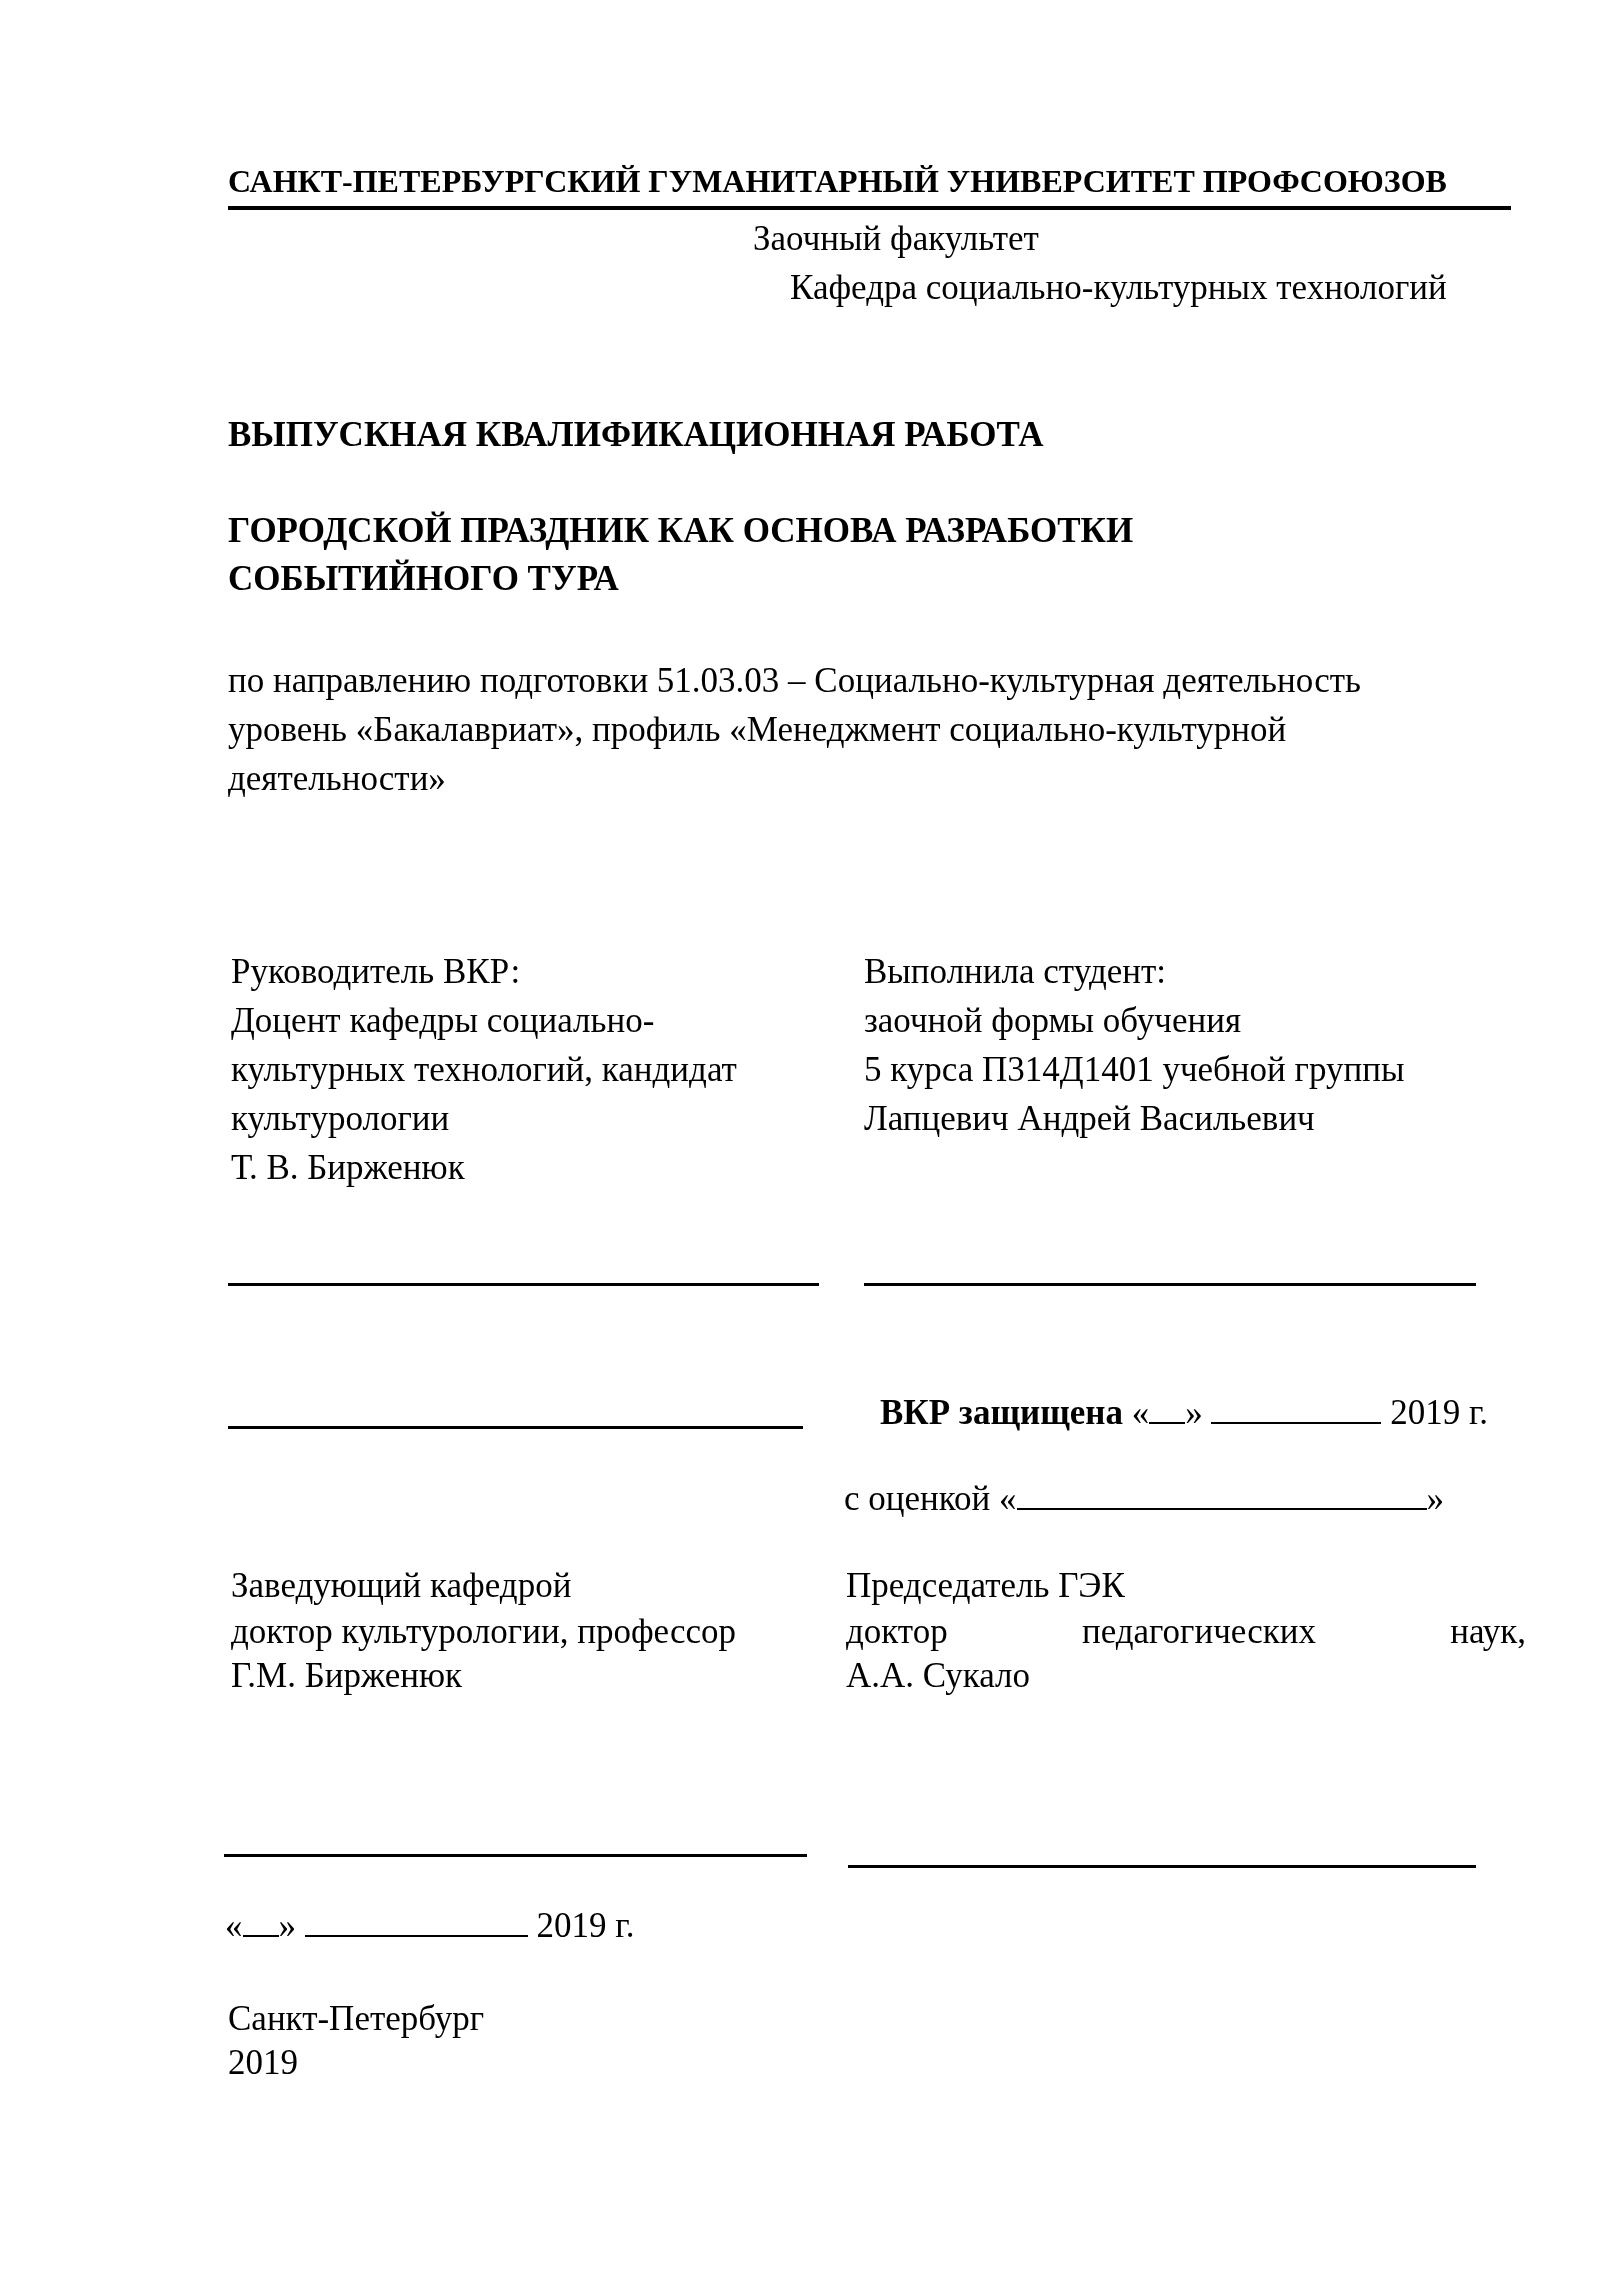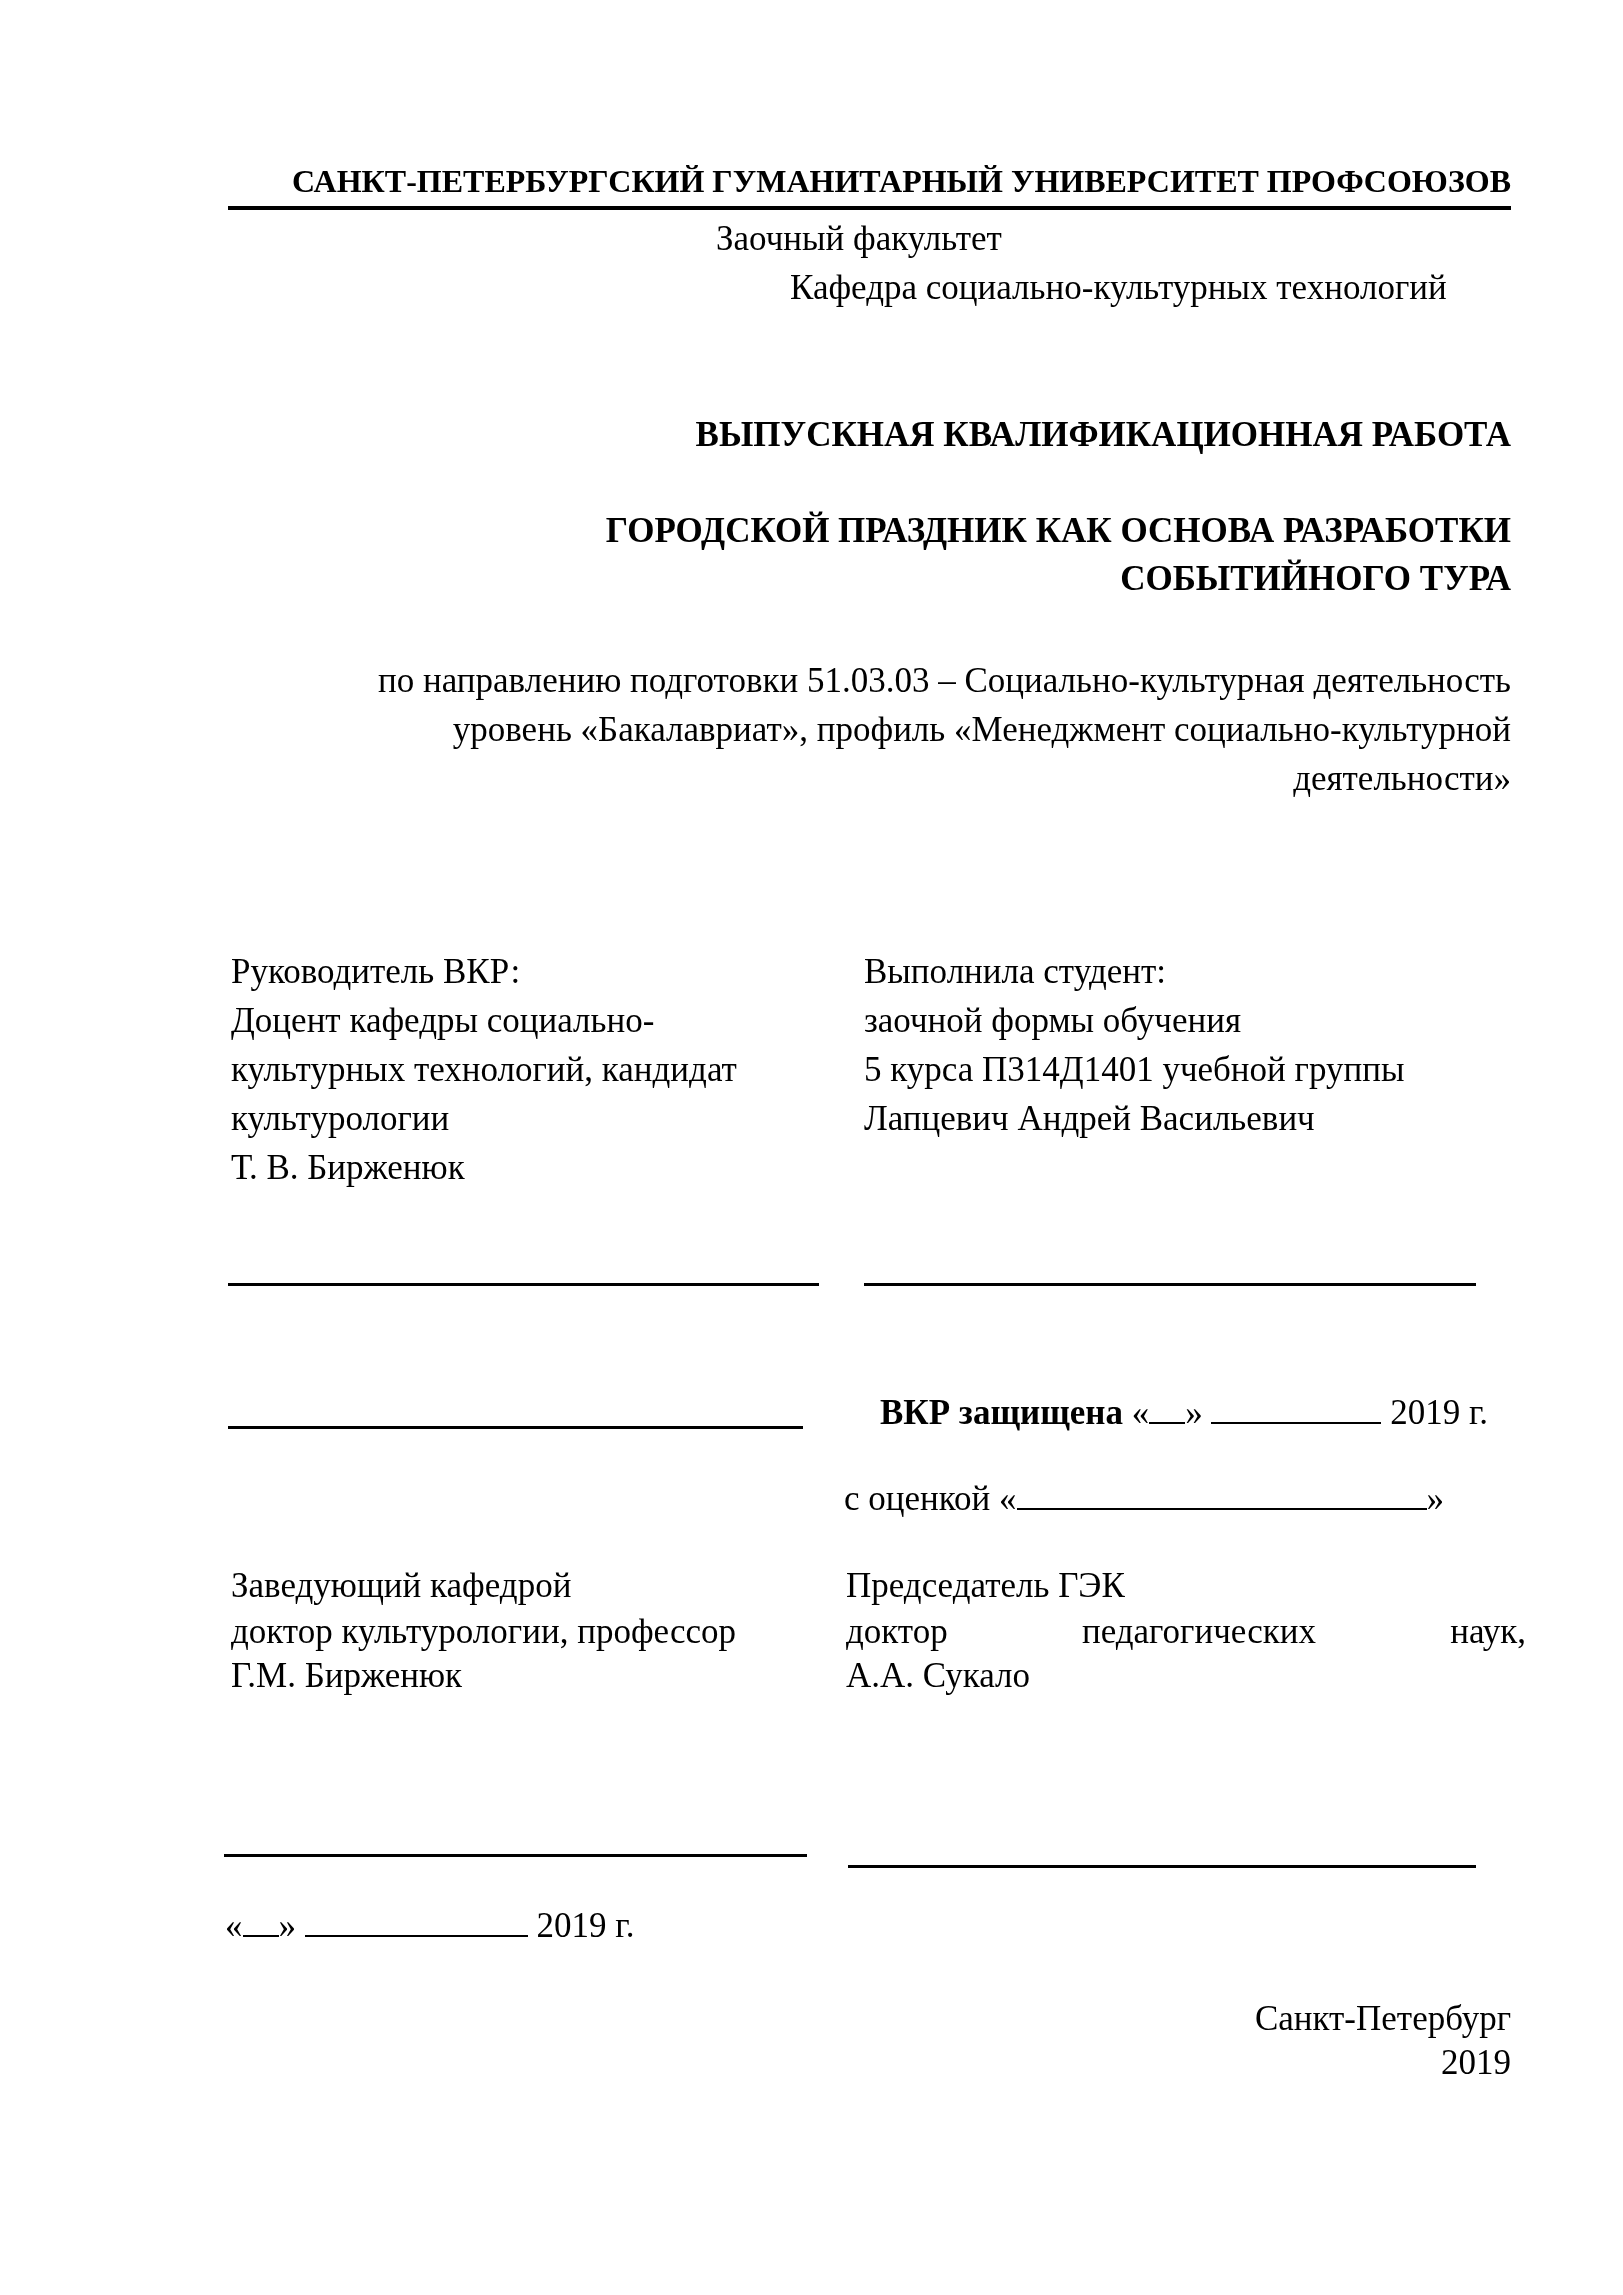--- a/index.html
+++ b/index.html
@@ -14,21 +14,21 @@
       overflow: hidden;
       font-family: "Liberation Serif", "DejaVu Serif", serif;
       color: #000000;
     }
     .abs { position: absolute; }
     .txt {
       font-size: 35px;
       line-height: 49px;
       white-space: nowrap;
     }
-    .center { text-align: right; }
+    .center { text-align: left; }
     .bold { font-weight: bold; }
     .rule {
       position: absolute;
       background: #000000;
     }
     .sigline {
       position: absolute;
       height: 3.1px;
       background: #000000;
     }
@@ -48,21 +48,21 @@
       border-bottom: 2.4px solid #000000;
       height: 30px;
       vertical-align: baseline;
     }
   </style>
 </head>
 <body>
 
 <div class="abs txt center bold" style="left:228px; top:157px; width:1283px; font-size:32px;">САНКТ-ПЕТЕРБУРГСКИЙ ГУМАНИТАРНЫЙ УНИВЕРСИТЕТ ПРОФСОЮЗОВ</div>
 <div class="rule" style="left:228px; top:206px; width:1283px; height:3.9px;"></div>
-<div class="abs txt" style="left:716px; top:214px;">Заочный факультет</div>
+<div class="abs txt" style="left:753px; top:214px;">Заочный факультет</div>
 <div class="abs txt" style="left:790px; top:263px;">Кафедра социально-культурных технологий</div>
 
 <div class="abs txt center bold" style="left:228px; top:410px; width:1283px;">ВЫПУСКНАЯ КВАЛИФИКАЦИОННАЯ РАБОТА</div>
 <div class="abs txt center bold" style="left:228px; top:506px; width:1283px;">ГОРОДСКОЙ ПРАЗДНИК КАК ОСНОВА РАЗРАБОТКИ</div>
 <div class="abs txt center bold" style="left:228px; top:554px; width:1283px;">СОБЫТИЙНОГО ТУРА</div>
 
 <div class="abs txt center" style="left:228px; top:656px; width:1283px;">по направлению подготовки 51.03.03 – Социально-культурная деятельность</div>
 <div class="abs txt center" style="left:228px; top:705px; width:1283px;">уровень «Бакалавриат», профиль «Менеджмент социально-культурной</div>
 <div class="abs txt center" style="left:228px; top:754px; width:1283px;">деятельности»</div>
 

